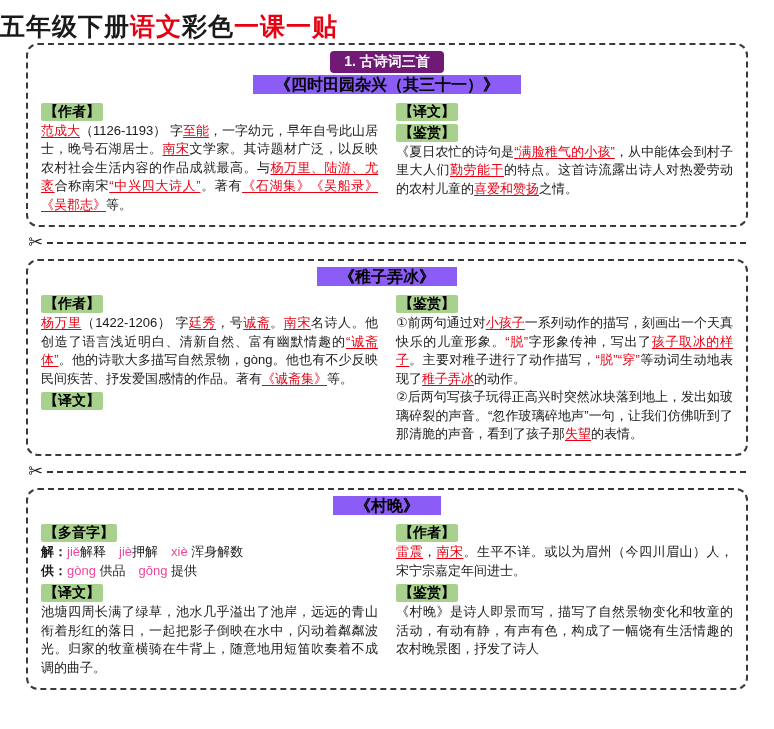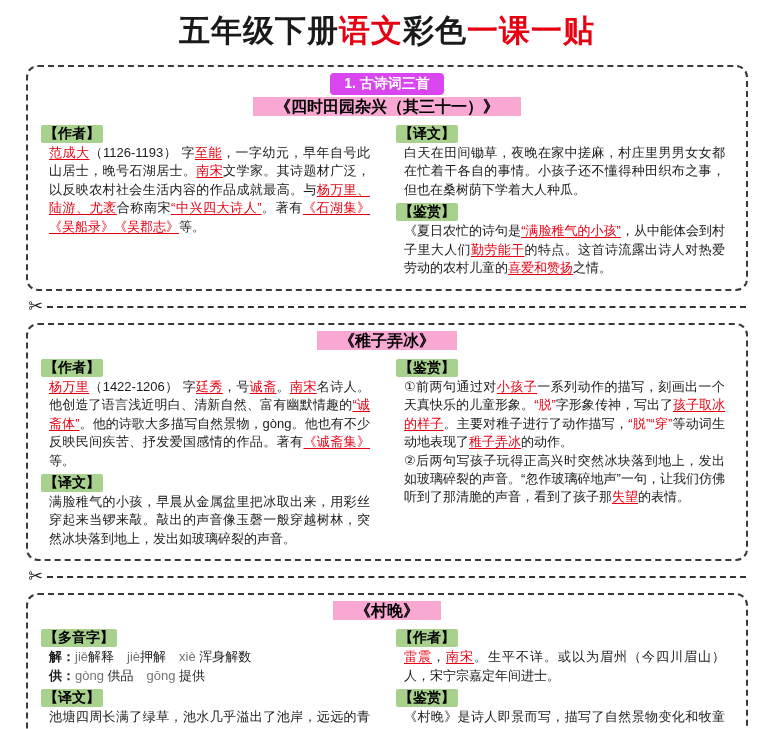--- a/index.html
+++ b/index.html
@@ -4,53 +4,53 @@
 <style>
   * { margin:0; padding:0; box-sizing:border-box; }
   html,body { background:#ffffff; }
   body {
     width:774px; height:729px; overflow:hidden;
     font-family:"Liberation Sans","DejaVu Sans",sans-serif;
     color:#1a1a1a;
   }
   .page { padding:6px 0 0; }
   .page-title {
-    text-align:center; font-size:31px; font-weight:bold;
-    letter-spacing:1px; margin:4px 0 13px;
+    font-size:25px; font-weight:bold;
+    letter-spacing:1px; margin:4px 0 0;
   }
   .page-title .red { color:#e60012; }
   .box {
     border:2px dashed #3a3a3a; border-radius:12px;
     margin:0 26px; padding:5px 13px 8px;
     background:#fff;
   }
   .badge-row { text-align:center; margin:1px 0 2px; }
   .badge {
-    display:inline-block; background:#d946ef; color:#ffffff;
+    display:inline-block; background:#701a75; color:#ffffff;
     font-weight:bold; font-size:14px; padding:2px 14px; border-radius:4px;
   }
   .poem-title { text-align:center; margin:1px 0 4px; }
   .poem-title .hl {
-    background:#f9a8d4; color:#000; font-weight:bold;
+    background:#8b5cf6; color:#000; font-weight:bold;
     font-size:16px; padding:1px 22px;
   }
   .cols { display:flex; gap:18px; }
   .col { flex:1; min-width:0; }
   .label-row { margin:2px 0 1px; }
   .label {
     display:inline-block; background:#a9d18e; color:#000;
     font-weight:bold; font-size:14px; padding:0 3px; border-radius:2px;
   }
   .par {
     font-size:13px; line-height:1.42; text-align:justify;
-    white-space:pre-wrap; margin:1px 8px 3px;
+    white-space:pre-wrap; margin:1px 0 3px;
   }
   .par .r  { color:#e60012; }
   .par .ru { color:#e60012; text-decoration:underline; text-underline-offset:2px; }
-  .par .b  { color:#737373; }
+  .par .b  { color:#ec4899; }
   .par .bd { font-weight:bold; }
   .cutline {
     display:flex; align-items:center; gap:4px;
     margin:7px 28px;
   }
   .cutline .scissors { font-size:18px; line-height:1; color:#222; transform:translateY(-1px); }
   .cutline .dash { flex:1; border-top:2px dashed #333; height:0; }
 </style>
 </head>
 <body>
@@ -70,21 +70,20 @@
       <div class="col">
         <div class="label-row">
           <span class="label">【作者】</span>
         </div>
         <p class="par"><span class="ru">范成大</span><span>（1126-1193） 字</span><span class="ru">至能</span><span>，一字幼元，早年自号此山居士，晚号石湖居士。</span><span class="ru">南宋</span><span>文学家。其诗题材广泛，以反映农村社会生活内容的作品成就最高。与</span><span class="ru">杨万里、陆游、尤袤</span><span>合称南宋</span><span class="ru">“中兴四大诗人”</span><span>。著有</span><span class="ru">《石湖集》《吴船录》《吴郡志》</span><span>等。</span></p>
       </div>
       <div class="col">
         <div class="label-row">
           <span class="label">【译文】</span>
         </div>
-        <p class="par"><span>白天在田间锄草，夜晚在家中搓麻，村庄里男男女女都在忙着干各自的事情。小孩子还不懂得种田织布之事，但也在桑树荫下学着大人种瓜。</span></p>
         <div class="label-row">
           <span class="label">【鉴赏】</span>
         </div>
         <p class="par"><span>《夏日农忙的诗句是</span><span class="ru">“满脸稚气的小孩”</span><span>，从中能体会到村子里大人们</span><span class="ru">勤劳能干</span><span>的特点。这首诗流露出诗人对热爱劳动的农村儿童的</span><span class="ru">喜爱和赞扬</span><span>之情。</span></p>
       </div>
     </div>
   </div>
 
   <div class="cutline">
     <span class="scissors">✂</span>
@@ -97,21 +96,20 @@
     </div>
     <div class="cols">
       <div class="col">
         <div class="label-row">
           <span class="label">【作者】</span>
         </div>
         <p class="par"><span class="ru">杨万里</span><span>（1422-1206） 字</span><span class="ru">廷秀</span><span>，号</span><span class="ru">诚斋</span><span>。</span><span class="ru">南宋</span><span>名诗人。他创造了语言浅近明白、清新自然、富有幽默情趣的</span><span class="ru">“诚斋体”</span><span>。他的诗歌大多描写自然景物，gòng。他也有不少反映民间疾苦、抒发爱国感情的作品。著有</span><span class="ru">《诚斋集》</span><span>等。</span></p>
         <div class="label-row">
           <span class="label">【译文】</span>
         </div>
-        <p class="par"><span>满脸稚气的小孩，早晨从金属盆里把冰取出来，用彩丝穿起来当锣来敲。敲出的声音像玉磬一般穿越树林，突然冰块落到地上，发出如玻璃碎裂的声音。</span></p>
       </div>
       <div class="col">
         <div class="label-row">
           <span class="label">【鉴赏】</span>
         </div>
         <p class="par"><span>①前两句通过对</span><span class="ru">小孩子</span><span>一系列动作的描写，刻画出一个天真快乐的儿童形象。</span><span class="r">“脱”</span><span>字形象传神，写出了</span><span class="ru">孩子取冰的样子</span><span>。主要对稚子进行了动作描写，</span><span class="r">“脱”“穿”</span><span>等动词生动地表现了</span><span class="ru">稚子弄冰</span><span>的动作。
 </span><span>②后两句写孩子玩得正高兴时突然冰块落到地上，发出如玻璃碎裂的声音。“忽作玻璃碎地声”一句，让我们仿佛听到了那清脆的声音，看到了孩子那</span><span class="ru">失望</span><span>的表情。</span></p>
       </div>
     </div>
   </div>

